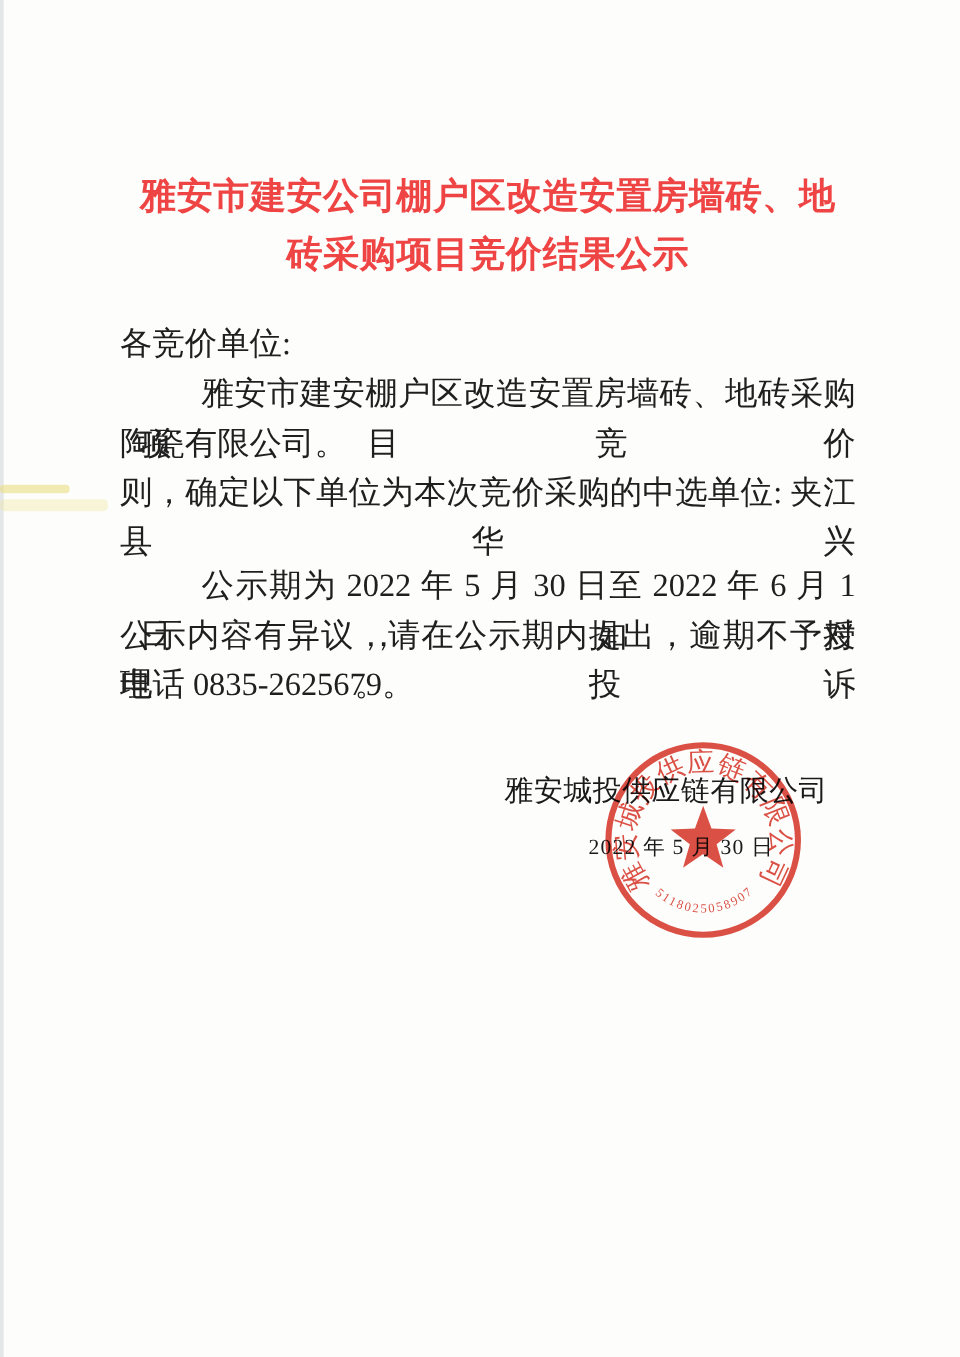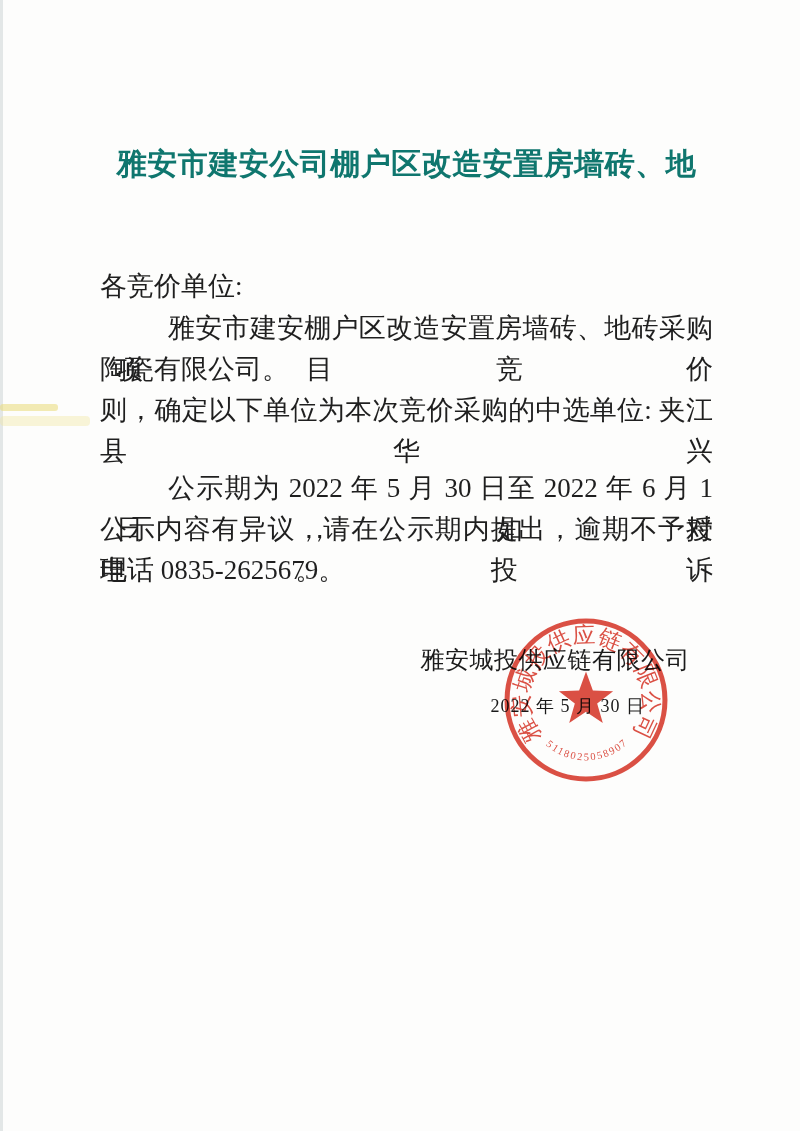--- a/index.html
+++ b/index.html
@@ -34,21 +34,21 @@
     border-radius: 4px;
   }
   .title-block {
     position: absolute; left: 100px; top: 139px;
     width: 613px;
     text-align: center;
     font-family: "Liberation Sans", sans-serif;
     font-weight: 900;
     font-size: 30px;
     line-height: 49px;
-    color: #0f766e;
+    color: #ef4444;
     letter-spacing: 0.5px;
   }
   .body-col { position: absolute; left: 100px; width: 613px; }
   .salutation { top: 266px; font-size: 26px; line-height: 36px; }
   .para-1 { top: 308px; }
   .para-2 { top: 468px; }
   .bline {
     font-size: 27px;
     height: 41px;
     line-height: 41px;
@@ -88,20 +88,21 @@
 <body>
 
 <div class="page">
 
   <div class="scan-edge"></div>
   <div class="smudge-1"></div>
   <div class="smudge-2"></div>
 
   <div class="title-block">
     <div>雅安市建安公司棚户区改造安置房墙砖、地</div>
+    <div>砖采购项目竞价结果公示</div>
   </div>
 
   <div class="body-col salutation bline">各竞价单位:</div>
 
   <div class="body-col para-1">
     <div class="bline justify indent">雅安市建安棚户区改造安置房墙砖、地砖采购项目竞价</div>
     <div class="bline">陶瓷有限公司。</div>
     <div class="bline justify">则，确定以下单位为本次竞价采购的中选单位: 夹江县华兴</div>
   </div>
 

